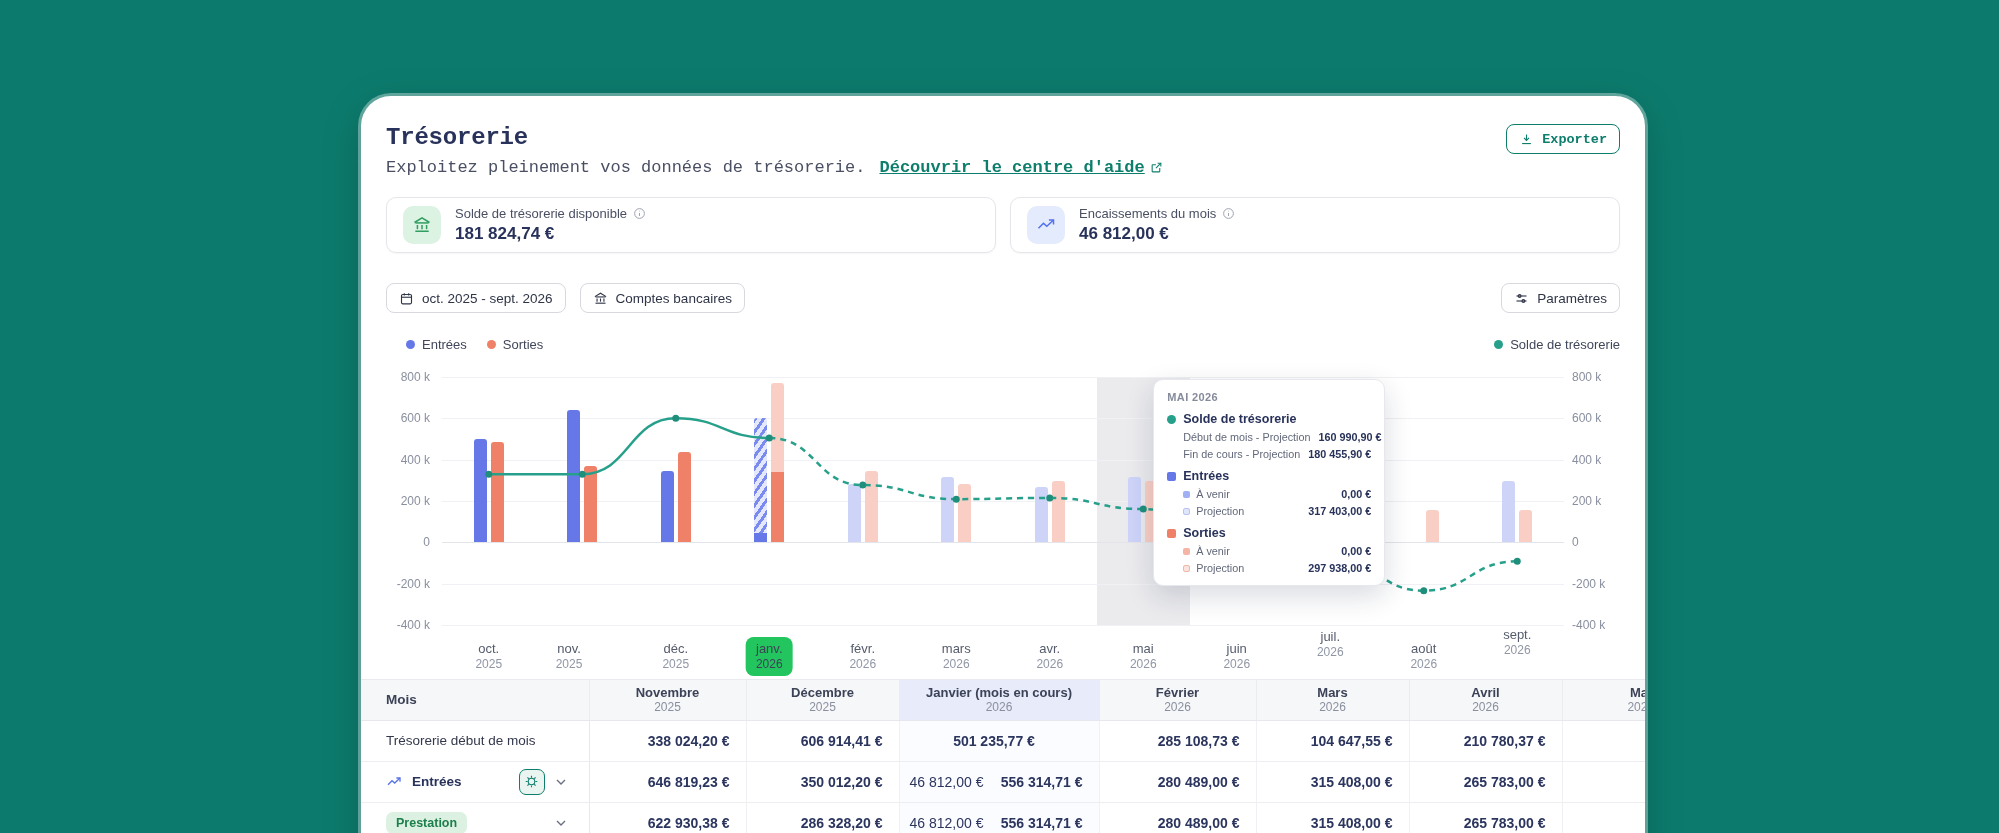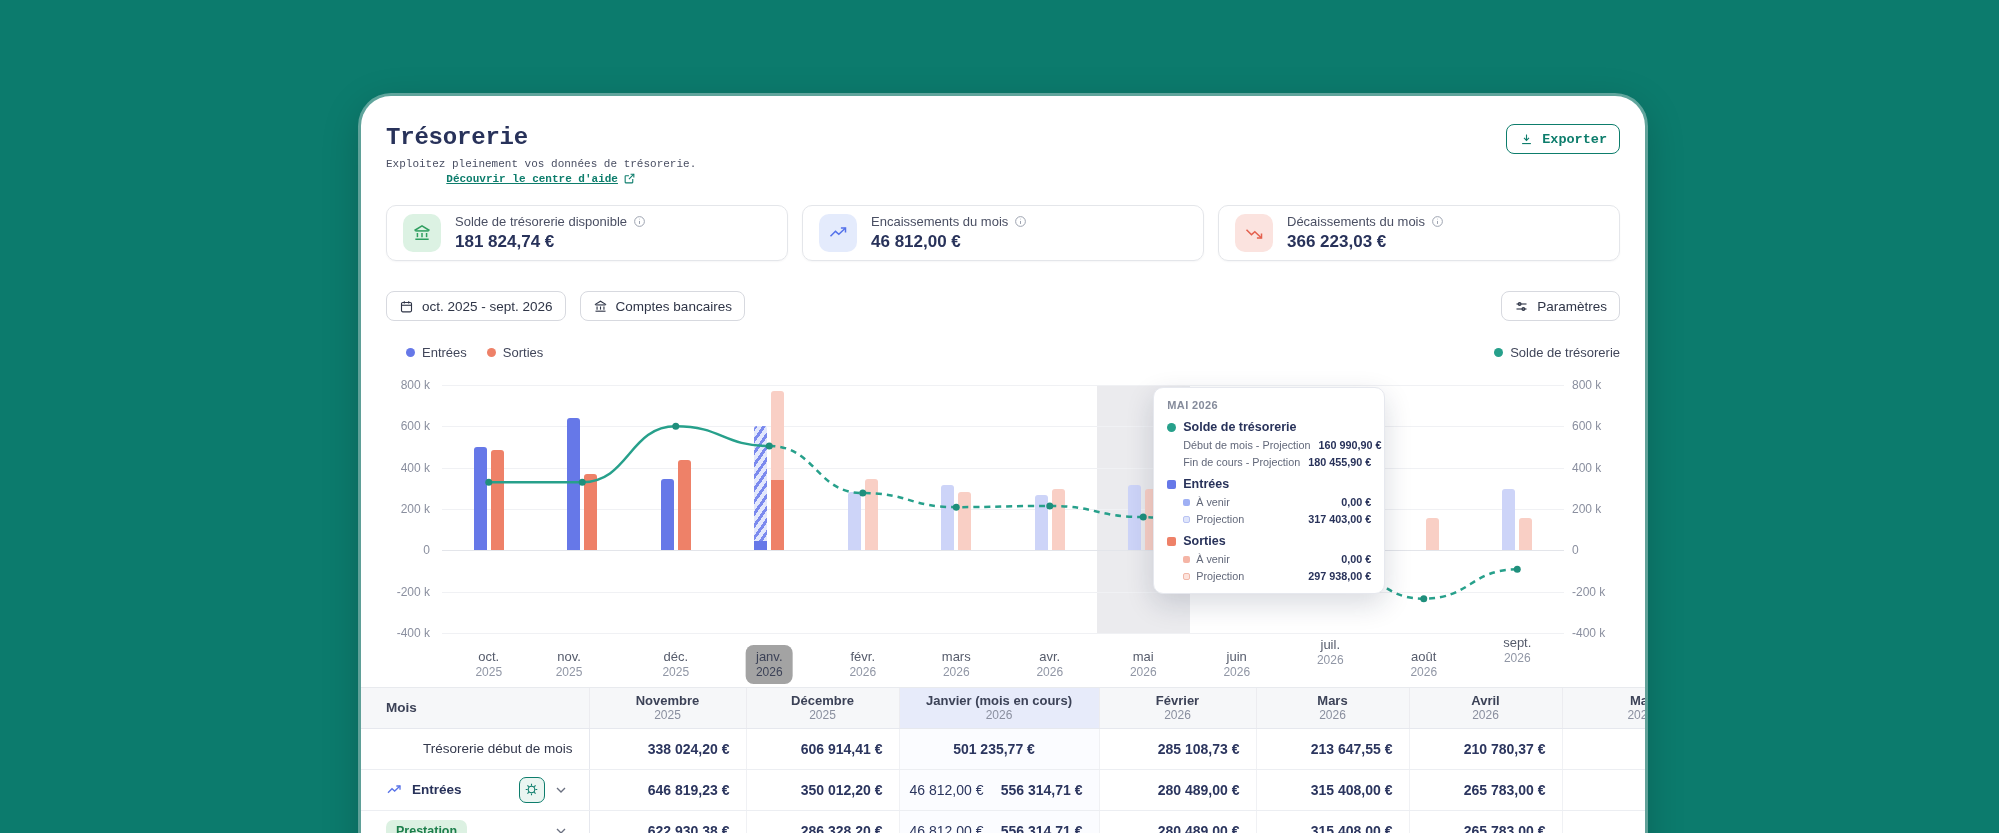--- a/index.html
+++ b/index.html
@@ -4,21 +4,21 @@
 <style>
   html,body{margin:0;padding:0;background:#0c7b6d;}
   .stage{position:relative;width:1999px;height:833px;background:#0c7b6d;overflow:hidden;
          font-family:"Liberation Sans",sans-serif;}
   .card{position:absolute;left:361px;top:96px;width:1284px;height:860px;background:#ffffff;
         border-radius:30px 30px 0 0;box-shadow:0 0 0 3px rgba(255,255,255,.35),0 10px 40px rgba(0,0,0,.2);}
 
   
   .head{display:flex;justify-content:space-between;align-items:flex-start;padding:28px 25px 0 25px;font-family:Liberation Mono, monospace;}
   .title{margin:0;font-size:24px;font-weight:700;color:#28325a;letter-spacing:-.2px;}
-  .subtitle{margin:7px 0 0 0;font-size:11px;color:#4a4f63;display:flex;align-items:center;gap:2px;flex-direction:column;}
+  .subtitle{margin:7px 0 0 0;font-size:17px;color:#4a4f63;display:flex;align-items:center;gap:14px;}
   .help-link{color:#0d7d6c;font-weight:600;text-decoration:underline;cursor:pointer;display:inline-flex;align-items:center;gap:5px;}
   .help-link svg{width:13px;height:13px;stroke:#0d7d6c;fill:none;stroke-width:2;}
 
   .btn{display:inline-flex;align-items:center;gap:8px;height:30px;padding:0 12px;background:#fff;
        border:1px solid #d7d9df;border-radius:8px;font-family:inherit;font-size:13.5px;font-weight:500;
        color:#2f3547;cursor:pointer;white-space:nowrap;}
   .btn svg{width:15px;height:15px;stroke:currentColor;fill:none;stroke-width:1.8;}
   .btn-export{color:#0d7d6c;border-color:#0d7d6c;font-weight:700;}
 
   
@@ -53,21 +53,21 @@
   .band{position:absolute;top:0;bottom:0;background:#ebebee;}
   .bar{position:absolute;width:13px;}
   .bar.cap{border-radius:3px 3px 0 0;}
   .e-solid{background:#6678e8;} .e-pale{background:#cdd4f8;}
   .e-hatch{background:repeating-linear-gradient(125deg,#7b8aee 0 3px,#e3e8fc 3px 7px);}
   .s-solid{background:#ee8168;} .s-pale{background:#f9cfc5;}
   .line-svg{position:absolute;top:0;left:0;overflow:visible;}
   .month{position:absolute;transform:translateX(-50%);text-align:center;padding:4px 10px;border-radius:8px;line-height:1.25;}
   .month .m{font-size:13px;color:#555b6b;}
   .month .y{font-size:12px;color:#9096a5;}
-  .month.current{background:#a3a3a3;}
+  .month.current{background:#22c55e;}
   .month.current .m,.month.current .y{color:#3c4257;}
 
   
   .tooltip{position:absolute;width:204px;background:#fff;border:1px solid #e6e8ee;border-radius:10px;
            box-shadow:0 10px 28px rgba(20,30,60,.16);padding:11px 13px;z-index:6;pointer-events:none;}
   .tt-title{font-size:11px;font-weight:700;color:#858b9b;letter-spacing:.4px;}
   .tt-head{display:flex;align-items:center;gap:7px;font-size:12.5px;font-weight:700;color:#28325a;margin-top:9px;}
   .mk{width:9px;height:9px;display:inline-block;flex:none;}
   .mk-solde{background:#27a08b;border-radius:50%;}
   .mk-e{background:#6678e8;border-radius:2px;} .mk-s{background:#ee8168;border-radius:2px;}
@@ -84,21 +84,21 @@
   table{border-collapse:collapse;table-layout:fixed;width:1358px;}
   th,td{box-sizing:border-box;}
   thead th{height:40px;background:#f6f7f9;border-bottom:1px solid #e6e8ee;border-left:1px solid #ececf0;
            text-align:center;vertical-align:middle;padding:0;}
   thead th.mois{text-align:left;padding-left:25px;font-size:13.5px;font-weight:600;color:#3c4257;border-left:none;}
   thead th.current{background:#e7ebfa;}
   .thm{font-size:13px;font-weight:600;color:#3c4257;line-height:1.2;}
   .thy{font-size:12px;font-weight:400;color:#8a8f9f;line-height:1.2;}
   tbody td{height:41px;border-bottom:1px solid #eceef2;border-left:1px solid #f0f1f4;
            font-size:14px;font-weight:600;color:#2b355e;text-align:right;padding:0 16px 0 0;vertical-align:middle;}
-  tbody td.mois{text-align:right;padding-left:25px;font-weight:400;font-size:13.5px;color:#33384c;border-left:none;
+  tbody td.mois{text-align:left;padding-left:25px;font-weight:400;font-size:13.5px;color:#33384c;border-left:none;
                 border-right:1px solid #e6e8ee;}
   tbody td.current{background:#fbfcff;}
   td.startcell{text-align:center;padding-left:6px;font-weight:700;}
   .split{display:flex;justify-content:space-between;align-items:center;padding-left:10px;}
   .sp-a{font-weight:400;} .sp-b{font-weight:700;}
   .stripe{position:absolute;left:10px;right:12px;bottom:4px;height:6px;border-radius:3px;
           background:repeating-linear-gradient(115deg,#6678e8 0 5px,#ffffff 5px 9px);}
   .rowflex{display:flex;align-items:center;gap:10px;width:100%;}
   .rowlabel{font-weight:600;color:#28325a;}
   .rowctl{margin-left:auto;display:inline-flex;align-items:center;gap:8px;padding-right:4px;}
@@ -174,39 +174,20 @@
         <span>
           <span class="kpi-label">
             <span>Encaissements du mois</span>
             <svg viewBox="0 0 24 24">
                 <circle cx="12" cy="12" r="9"></circle>
                 <line x1="12" y1="11" x2="12" y2="16.5"></line>
                 <line x1="12" y1="7" x2="12" y2="8"></line>
               </svg>
           </span>
           <div class="kpi-value">46 812,00 €</div>
-        </span>
-      </div>
-      <div class="kpi">
-        <span class="kpi-icon r">
-          <svg viewBox="0 0 24 24">
-              <polyline points="3 8 9 14 13 10.5 21 18"></polyline>
-              <polyline points="15.5 18 21 18 21 12.5"></polyline>
-            </svg>
-        </span>
-        <span>
-          <span class="kpi-label">
-            <span>Décaissements du mois</span>
-            <svg viewBox="0 0 24 24">
-                <circle cx="12" cy="12" r="9"></circle>
-                <line x1="12" y1="11" x2="12" y2="16.5"></line>
-                <line x1="12" y1="7" x2="12" y2="8"></line>
-              </svg>
-          </span>
-          <div class="kpi-value">366 223,03 €</div>
         </span>
       </div>
     </div>
 
     <div class="filters">
       <button class="btn">
         <svg viewBox="0 0 24 24">
             <rect x="4" y="5.5" width="16" height="15" rx="2"></rect>
             <line x1="4" y1="10" x2="20" y2="10"></line>
             <line x1="8.5" y1="3.5" x2="8.5" y2="7"></line>
@@ -463,21 +444,21 @@
               </th>
             </tr>
           </thead>
           <tbody>
             <tr>
               <td class="mois">Trésorerie début de mois</td>
               <td>338 024,20 €</td>
               <td>606 914,41 €</td>
               <td class="current startcell">501 235,77 €</td>
               <td>285 108,73 €</td>
-              <td>213 647,55 €</td>
+              <td>104 647,55 €</td>
               <td>210 780,37 €</td>
               <td></td>
             </tr>
             <tr>
               <td class="mois">
                 <span class="rowflex">
                   <svg class="trend" viewBox="0 0 24 24">
                     <polyline points="3 16 9 10 13 13.5 21 6"></polyline>
                     <polyline points="15.5 6 21 6 21 11.5"></polyline>
                   </svg>

